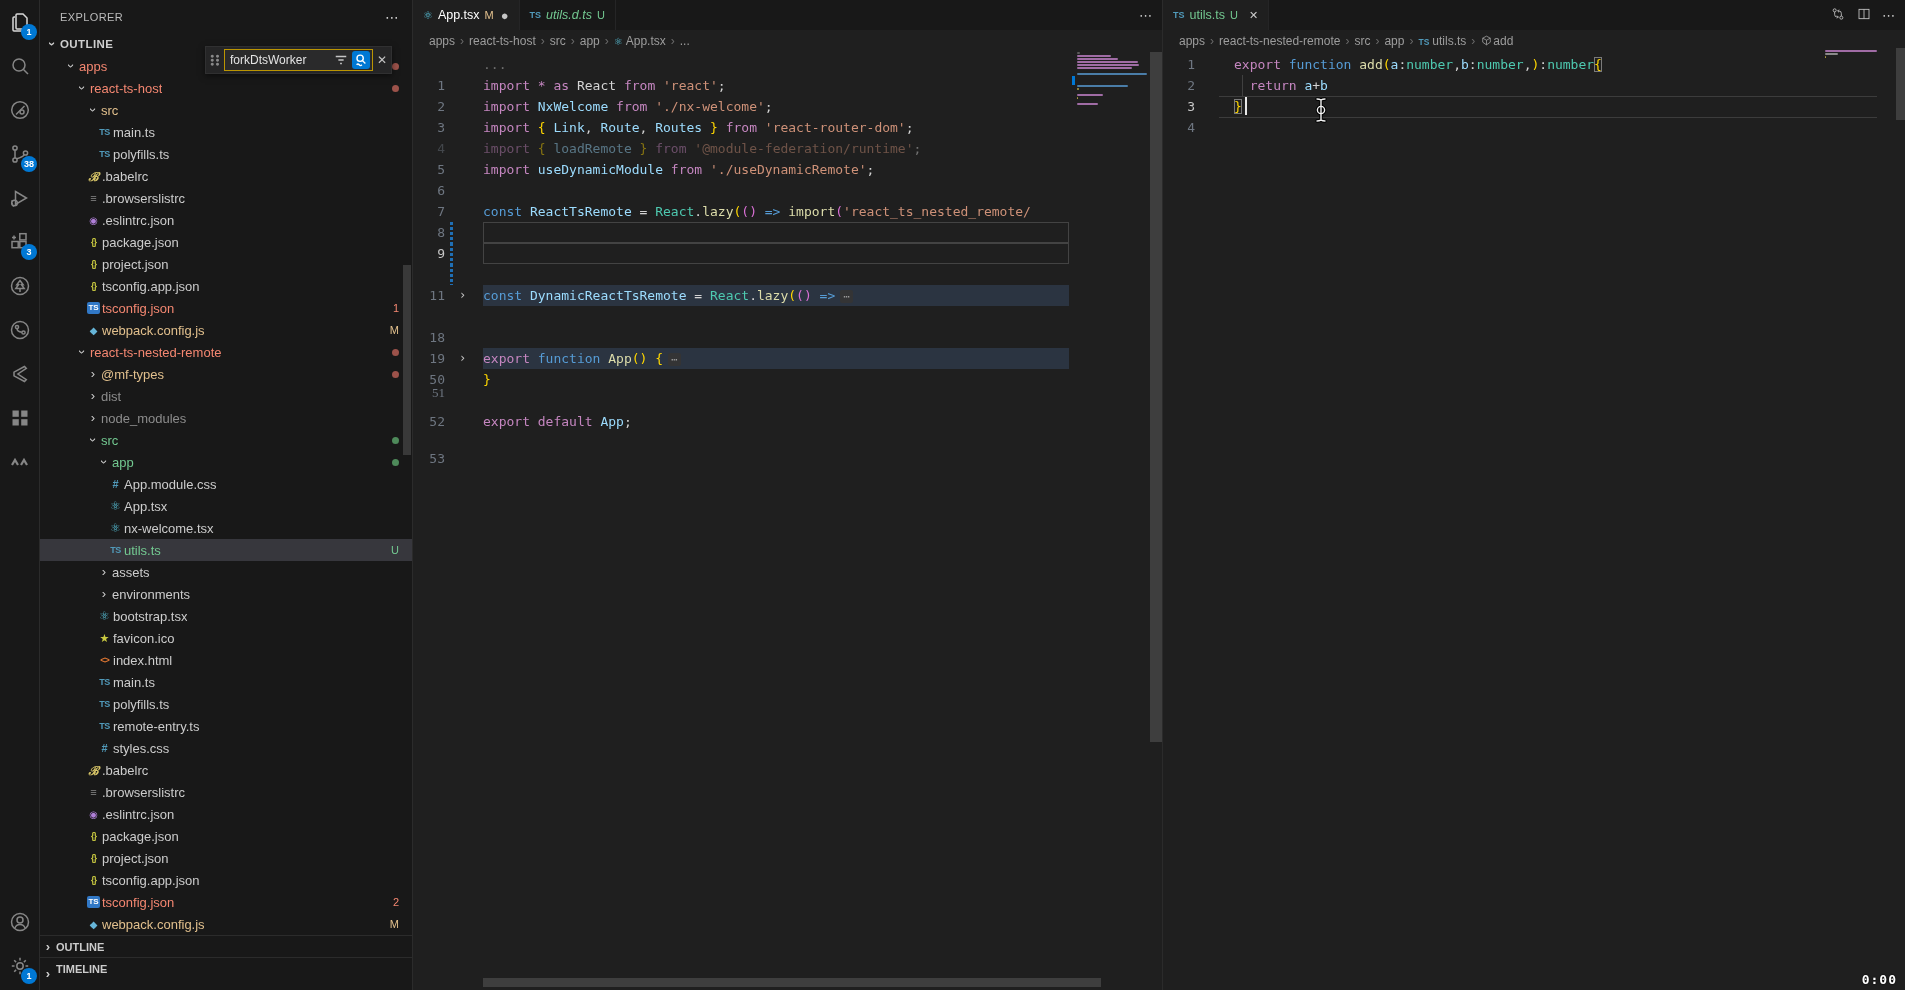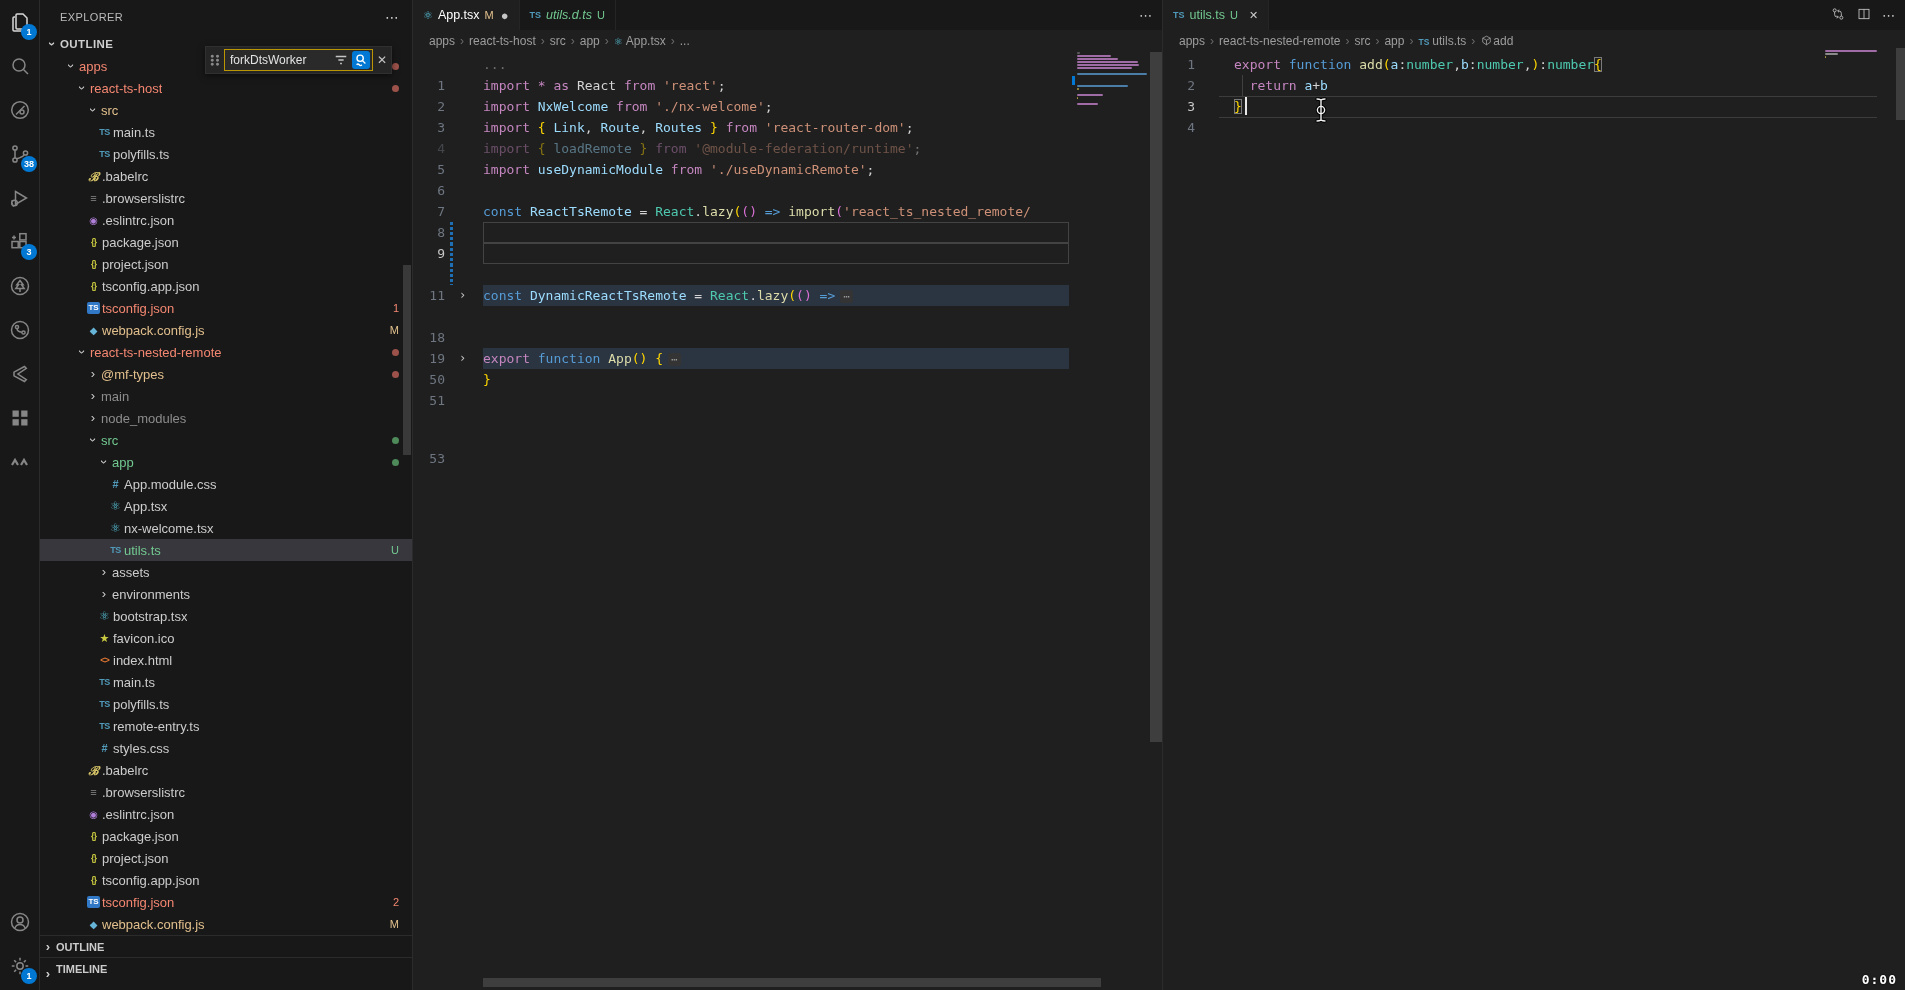--- a/index.html
+++ b/index.html
@@ -296,21 +296,21 @@
           <span class="lbl c-red">react-ts-nested-remote</span>
           <span class="dot" style="background: rgb(156, 82, 74);"></span>
         </div>
         <div class="row" style="padding-left: 45px;">
           <span class="chev">›</span>
           <span class="lbl c-gold">@mf-types</span>
           <span class="dot" style="background: rgb(156, 82, 74);"></span>
         </div>
         <div class="row" style="padding-left: 45px;">
           <span class="chev">›</span>
-          <span class="lbl c-grey">main</span>
+          <span class="lbl c-grey">dist</span>
         </div>
         <div class="row" style="padding-left: 45px;">
           <span class="chev">›</span>
           <span class="lbl c-grey">node_modules</span>
         </div>
         <div class="row" style="padding-left: 45px;">
           <span class="chev down">›</span>
           <span class="lbl c-green">src</span>
           <span class="dot" style="background: rgb(78, 138, 90);"></span>
         </div>
@@ -467,21 +467,22 @@
         <div class="deco boxline" style="left: 70px; top: 191px; width: 586px; height: 21px;"></div>
         <div class="deco gutmod" style="left: 37px; top: 191px; height: 21px;"></div>
         <div class="cline" style="top: 191px;"><span class="gut act">9</span><span class="ctext" style="left: 70px;"></span></div>
         <div class="deco gutmod" style="left: 37px; top: 212px; height: 21px;"></div>
         <div class="deco hlbar" style="left: 70px; top: 233px; width: 586px; height: 21px;"></div>
         <div class="cline" style="top: 233px;"><span class="gut">11</span><span class="foldarrow">›</span><span class="ctext" style="left: 70px;"><span class="tk-decl">const</span><span class="tk-wh"> </span><span class="tk-lb">DynamicReactTsRemote</span><span class="tk-wh"> </span><span class="tk-wh">=</span><span class="tk-wh"> </span><span class="tk-type">React</span><span class="tk-wh">.</span><span class="tk-fn">lazy</span><span class="tk-gold">(</span><span class="tk-br2">()</span><span class="tk-wh"> </span><span class="tk-decl">=&gt;</span><span class="tk-fm">⋯</span></span></div>
         <div class="cline" style="top: 275px;"><span class="gut">18</span><span class="ctext" style="left: 70px;"></span></div>
         <div class="deco hlbar" style="left: 70px; top: 296px; width: 586px; height: 21px;"></div>
         <div class="cline" style="top: 296px;"><span class="gut">19</span><span class="foldarrow">›</span><span class="ctext" style="left: 70px;"><span class="tk-kw">export</span><span class="tk-wh"> </span><span class="tk-decl">function</span><span class="tk-wh"> </span><span class="tk-fn">App</span><span class="tk-gold">()</span><span class="tk-wh"> </span><span class="tk-gold">{</span><span class="tk-fm">⋯</span></span></div>
         <div class="cline" style="top: 317px;"><span class="gut">50</span><span class="ctext" style="left: 70px;"><span class="tk-gold">}</span></span></div>
-        <div class="cline" style="top: 338px;"><span class="gut">51</span><span class="ctext" style="left: 70px;"></span></div>
+        <div class="cline" style="top: 330px; font-family: Liberation Serif, serif;"><span class="gut">51</span><span class="ctext" style="left: 70px;"></span></div>
+        <div class="cline" style="top: 359px;"><span class="gut">52</span><span class="ctext" style="left: 70px;"><span class="tk-kw">export</span><span class="tk-wh"> </span><span class="tk-kw">default</span><span class="tk-wh"> </span><span class="tk-lb">App</span><span class="tk-wh">;</span></span></div>
         <div class="cline" style="top: 396px;"><span class="gut">53</span><span class="ctext" style="left: 70px;"></span></div>
       </div>
     <div class="minimap" id="mm-left" style="left:662px; top:52px; width:75px; height:80px;">
         <div class="mm-bar" style="left: 2px; top: 0px; width: 3.3px; background: rgb(90, 90, 90);"></div>
         <div class="mm-bar" style="left: 2px; top: 3px; width: 34.1px; background: rgb(160, 108, 165);"></div>
         <div class="mm-bar" style="left: 2px; top: 6px; width: 40.7px; background: rgb(160, 108, 165);"></div>
         <div class="mm-bar" style="left: 2px; top: 9px; width: 60.5px; background: rgb(160, 108, 165);"></div>
         <div class="mm-bar" style="left: 2px; top: 12px; width: 61.6px; background: rgb(160, 108, 165);"></div>
         <div class="mm-bar" style="left: 2px; top: 15px; width: 55px; background: rgb(160, 108, 165);"></div>
         <div class="mm-bar" style="left: 2px; top: 21px; width: 70px; background: rgb(74, 125, 168);"></div>

